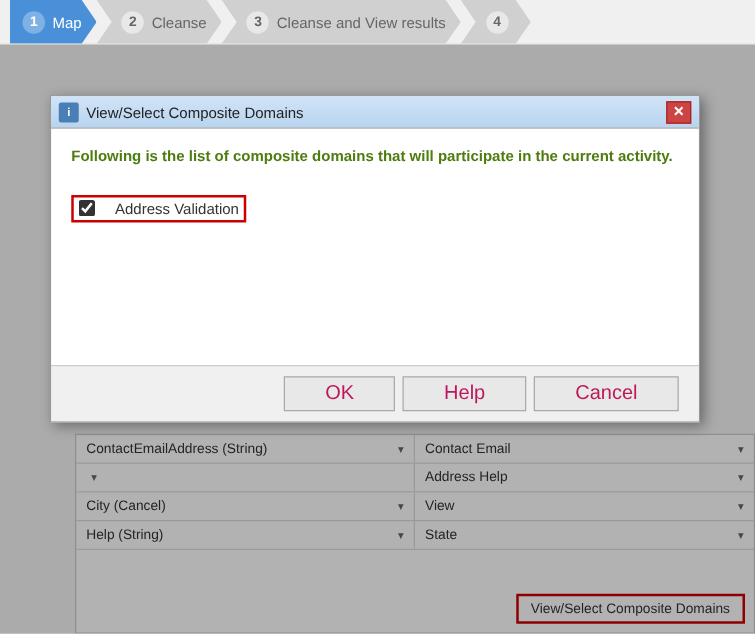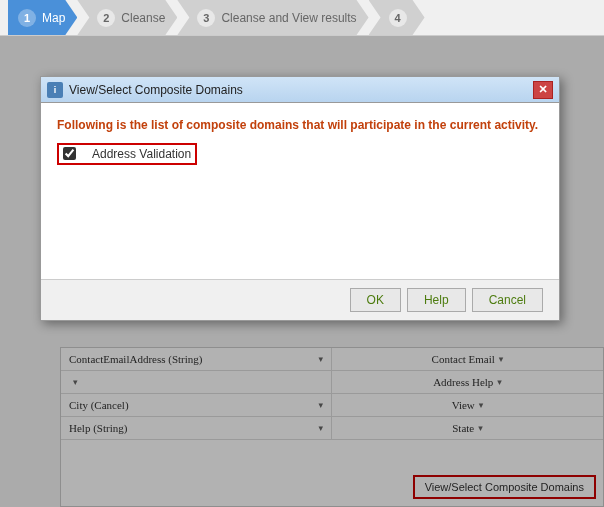--- a/index.html
+++ b/index.html
@@ -77,32 +77,31 @@
       left: 60px;
       right: 0;
       height: 160px;
       background: white;
       border: 1px solid #ccc;
     }
     .table-header-row, .table-data-row {
       display: grid;
       grid-template-columns: 1fr 1fr;
       border-bottom: 1px solid #ddd;
-      font-family: Liberation Serif, serif;
     }
     .table-cell {
       padding: 5px 8px;
       font-size: 11px;
       border-right: 1px solid #ddd;
       color: #333;
       display: flex;
       align-items: center;
       justify-content: space-between;
     }
-    .table-cell:last-child { border-right: none; justify-content: center; }
+    .table-cell:last-child { border-right: none; }
     .dropdown-arrow {
       color: #666;
       font-size: 9px;
       margin-left: 4px;
     }
 
     
     .view-select-btn {
       position: absolute;
       bottom: 8px;
@@ -176,22 +175,22 @@
       font-weight: bold;
     }
 
     .modal-body {
       padding: 14px 16px;
       background: white;
     }
     .modal-desc {
       font-size: 12px;
       font-weight: bold;
-      color: #c2410c;
-      margin-bottom: 9px;
+      color: #4d7c0f;
+      margin-bottom: 22px;
       line-height: 1.4;
     }
     .checkbox-row {
       display: flex;
       align-items: center;
       gap: 16px;
       border: 2px solid #cc0000;
       display: inline-flex;
       padding: 2px 4px;
     }
@@ -213,27 +212,27 @@
 
     .modal-footer {
       background: #f0f0f0;
       border-top: 1px solid #ccc;
       padding: 8px 16px;
       display: flex;
       justify-content: flex-end;
       gap: 6px;
     }
     .modal-btn {
-      padding: 4px 16px;
-      font-size: 12px;
+      padding: 4px 32px;
+      font-size: 16px;
       background: #e8e8e8;
       border: 1px solid #aaa;
       cursor: pointer;
       min-width: 50px;
-      color: #4d7c0f;
+      color: #be185d;
     }
   </style>
 </head>
 <body>
 
 <div class="wizard-bar">
   <div class="wizard-step active">
     <span class="step-num">1</span>
     <span>Map</span>
   </div>

